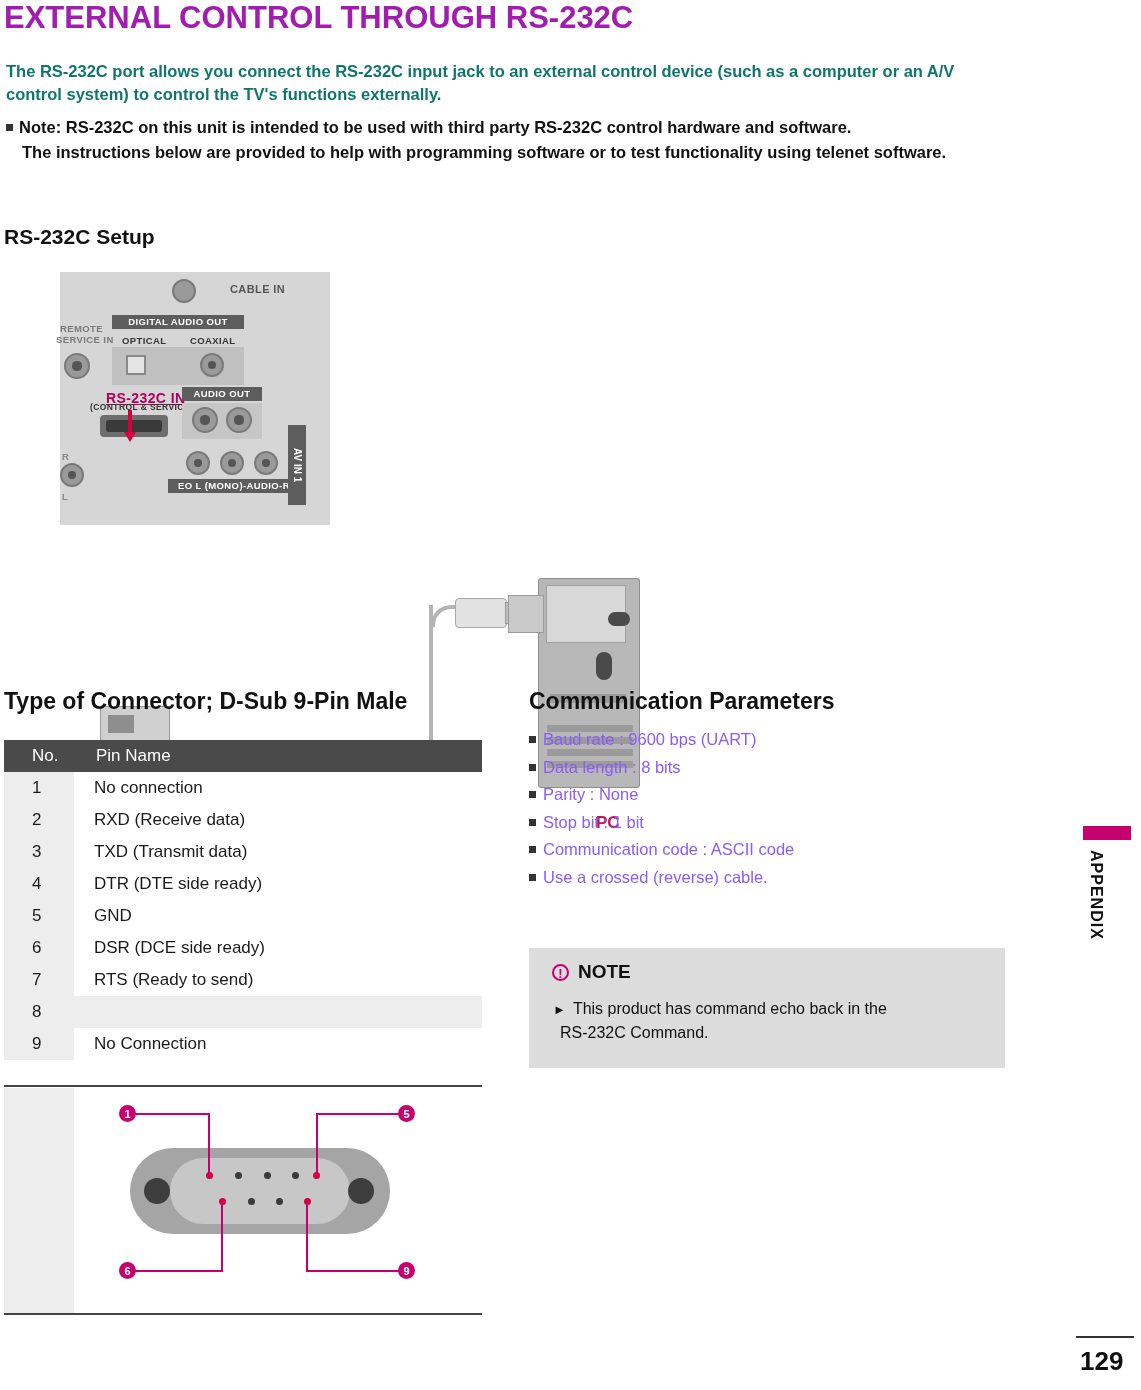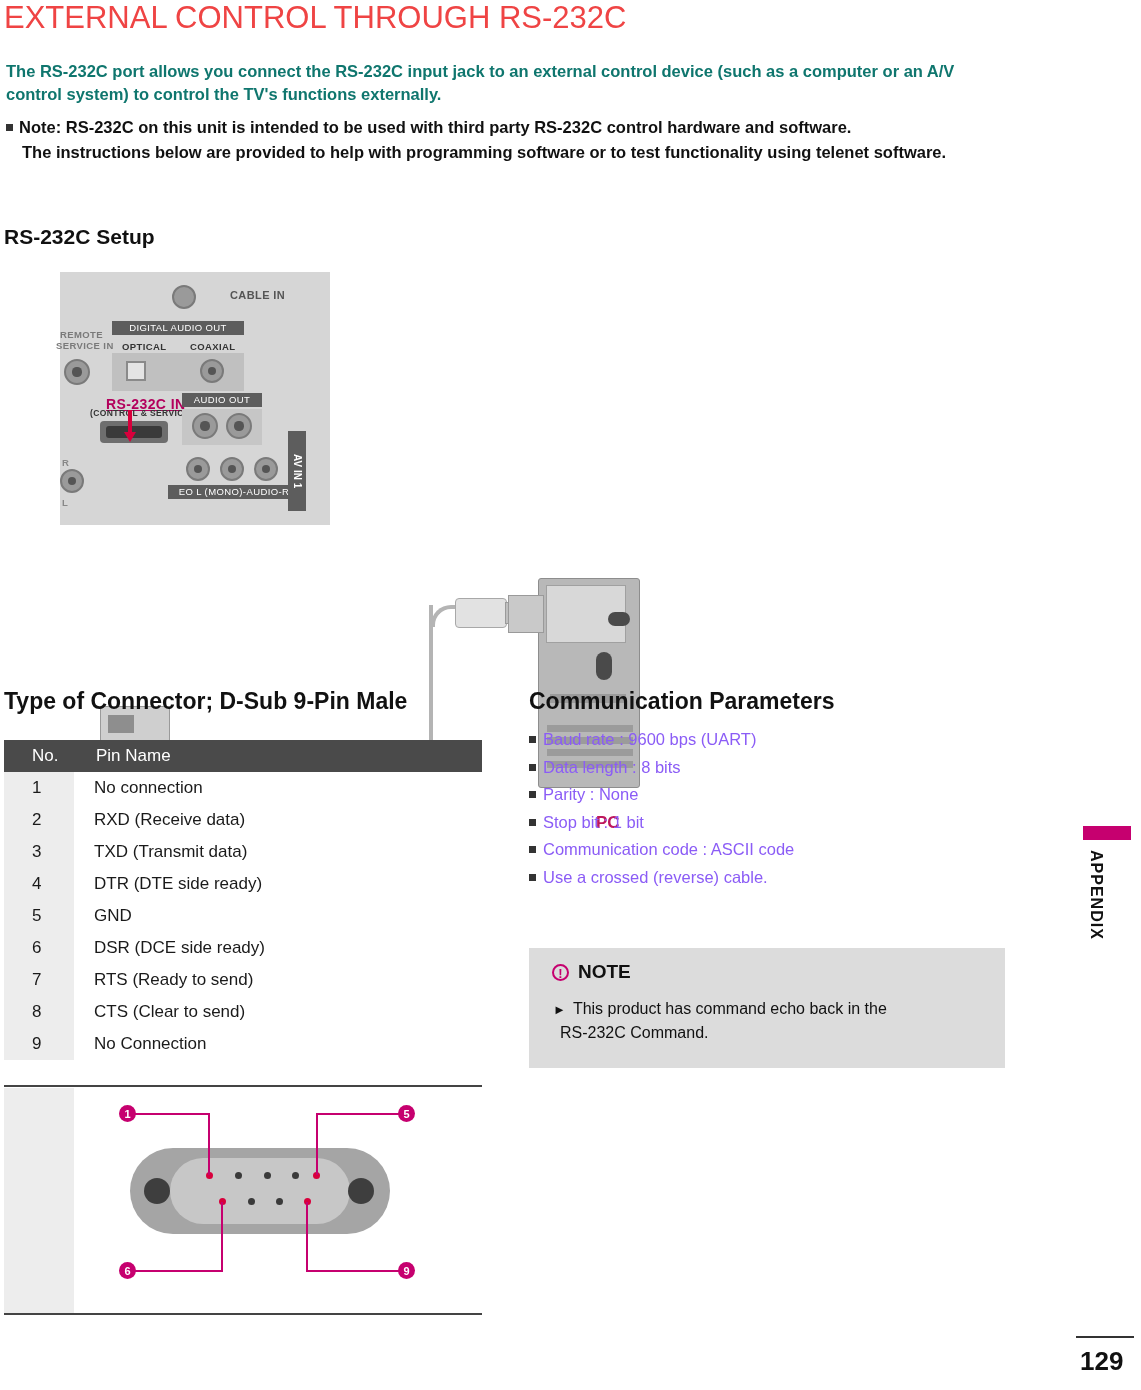--- a/index.html
+++ b/index.html
@@ -10,22 +10,22 @@
     font-family:"Liberation Sans", sans-serif;
     color:#1a1a1a;
     position:relative;
     overflow:hidden;
   }
   .page { position:relative; width:1141px; height:1390px; }
 
   
   .title {
     position:absolute; left:4px; top:0px;
-    font-size:31px; font-weight:normal;
-    color:#ef4444;
+    font-size:31px; font-weight:bold;
+    color:#a21caf;
     letter-spacing:0px;
     white-space:nowrap;
   }
 
   
   .intro {
     position:absolute; left:6px; top:60px; width:1000px;
     font-size:16.5px; font-weight:bold; line-height:23px;
     color:#0f766e;
   }
@@ -50,26 +50,26 @@
   #comm-heading { left:529px; top:688px; font-size:23px; }
 
   
   .diagram { position:absolute; left:0px; top:260px; width:700px; height:400px; }
 
   .tvpanel {
     position:absolute; left:60px; top:12px; width:270px; height:253px;
     background:#d6d6d6;
   }
   .tvpanel-inner {
-    position:absolute; left:0px; top:9px; width:270px; height:259px;
+    position:absolute; left:0px; top:3px; width:270px; height:259px;
   }
   .lbl { position:absolute; font-size:9.5px; font-weight:bold; color:#333; letter-spacing:.4px;}
   .barlabel {
     position:absolute; background:#5d5d5d; color:#fff;
-    font-size:9.5px; font-weight:normal; text-align:center;
+    font-size:9.5px; font-weight:bold; text-align:center;
     letter-spacing:.4px; line-height:14px; height:14px;
   }
   .jack {
     position:absolute; border-radius:50%;
     background:#9a9a9a; border:2px solid #7a7a7a;
   }
   .jack.inner::after{
     content:""; position:absolute; left:50%; top:50%;
     width:42%; height:42%; margin-left:-21%; margin-top:-21%;
     background:#555; border-radius:50%;
@@ -392,21 +392,20 @@
       <div class="row">
         <div class="c1">6</div>
         <div class="c2">DSR (DCE side ready)</div>
       </div>
       <div class="row">
         <div class="c1">7</div>
         <div class="c2">RTS (Ready to send)</div>
       </div>
       <div class="row">
         <div class="c1">8</div>
-        <div class="c2">CTS (Clear to send)</div>
       </div>
       <div class="row">
         <div class="c1">9</div>
         <div class="c2">No Connection</div>
       </div>
     </div>
   </div>
   <div class="tbl-rule"></div>
   <div class="greybar"></div>
   <div class="tbl-rule2"></div>

